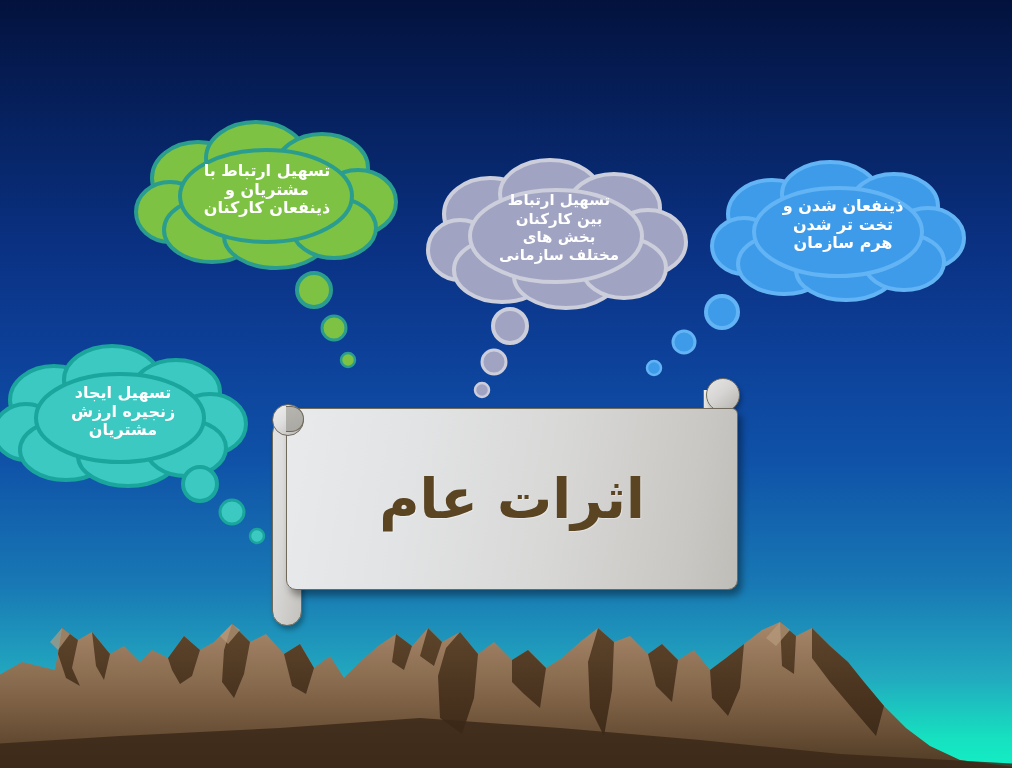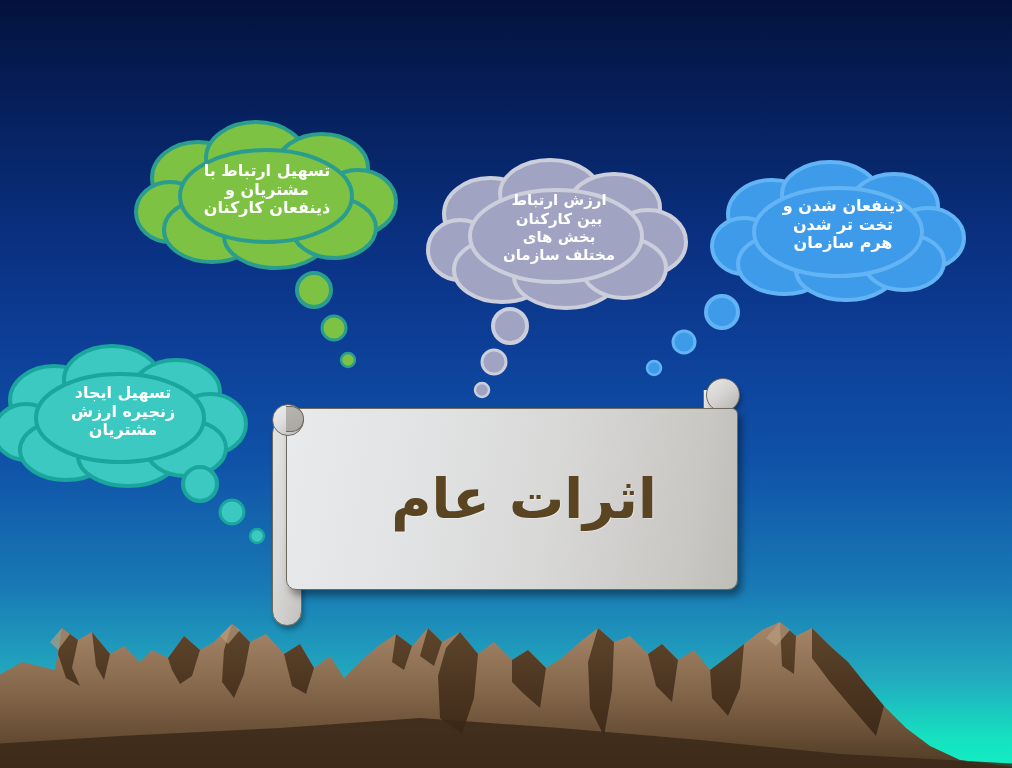--- a/index.html
+++ b/index.html
@@ -91,21 +91,21 @@
     width: 452px;
     height: 182px;
     border-radius: 6px 6px 10px 10px;
     background: linear-gradient(100deg, #e9eaeb 0%, #e2e3e4 28%, #d8d8d7 58%, #c9c7c3 88%, #bfbdb8 100%);
     border: 1px solid #6f6a5c;
     box-shadow: 4px 6px 7px rgba(0,0,0,0.38);
     box-sizing: border-box;
   }
   .scroll-title {
     position: absolute;
-    left: 12px; top: 0;
+    left: 0; top: 0;
     width: 100%; height: 100%;
     display: flex;
     align-items: center;
     justify-content: center;
     color: #5a4421;
     font-size: 55px;
     font-weight: bold;
     direction: rtl;
     text-shadow: 1px 1px 0 rgba(255,255,255,0.35);
   }
@@ -267,24 +267,24 @@
         <ellipse cx="128" cy="78" rx="86" ry="46"></ellipse>
       </g>
 
       <g>
         <circle cx="82" cy="168" r="17" fill="#a0a4c2" stroke="#cccedb" stroke-width="4"></circle>
         <circle cx="66" cy="204" r="12" fill="#a0a4c2" stroke="#cccedb" stroke-width="3"></circle>
         <circle cx="54" cy="232" r="7" fill="#a0a4c2" stroke="#cccedb" stroke-width="2.5"></circle>
       </g>
     </svg>
     <div class="cloud-text">
-      <span>ارزش ارتباط</span>
+      <span>تسهیل ارتباط</span>
       <span>بین کارکنان</span>
       <span>بخش های</span>
-      <span>مختلف سازمان</span>
+      <span>مختلف سازمانی</span>
     </div>
   </div>
 
   <div class="cloud" id="cloud-blue">
     <svg width="262" height="260" viewBox="0 0 262 260" xmlns="http://www.w3.org/2000/svg">
       <g fill="#3d9be9" stroke="#63b4f4" stroke-width="4">
         <ellipse cx="60" cy="54" rx="44" ry="34"></ellipse>
         <ellipse cx="118" cy="34" rx="48" ry="32"></ellipse>
         <ellipse cx="182" cy="46" rx="44" ry="32"></ellipse>
         <ellipse cx="216" cy="78" rx="36" ry="30"></ellipse>

